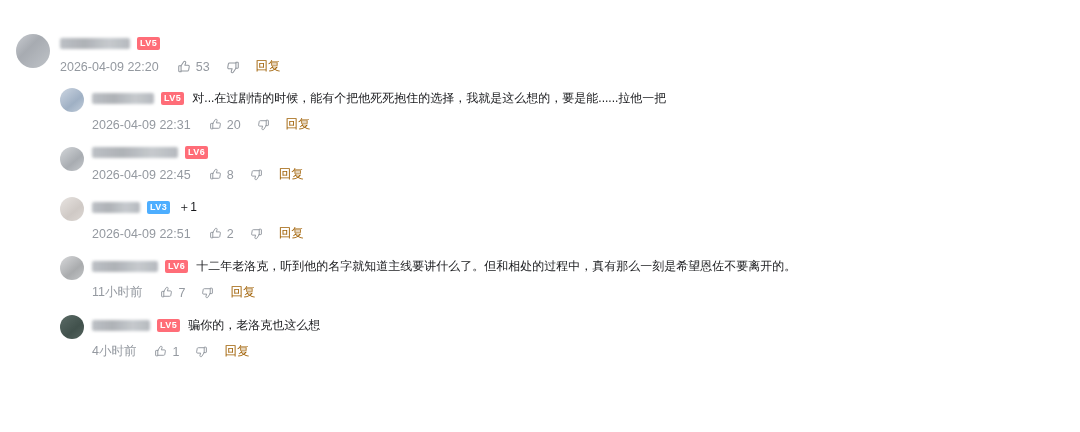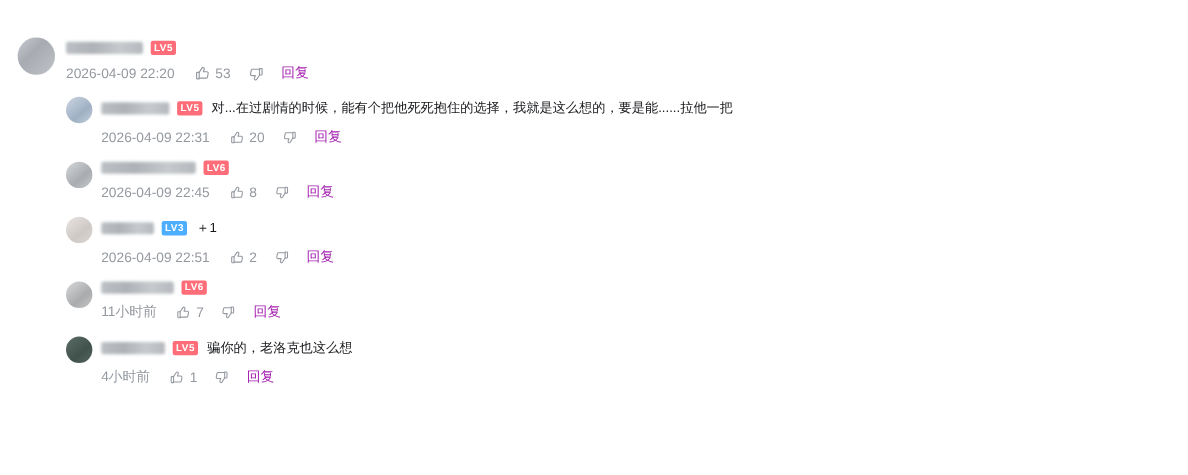--- a/index.html
+++ b/index.html
@@ -109,26 +109,26 @@
   .meta-line {
     display: flex;
     align-items: center;
     margin-top: 6px;
     font-size: 12.5px;
     color: #9499a0;
   }
   .meta-time { margin-right: 18px; }
   .meta-item {
     display: flex;
-    align-items: flex-end;
+    align-items: flex-start;
     margin-right: 16px;
     color: #9499a0;
   }
   .meta-item .count { margin-left: 5px; }
-  .meta-reply { color: #a21caf; margin-right: 16px; }
+  .meta-reply { color: #a16207; margin-right: 16px; }
 
   svg.ic { display: block; }
 
   
   .replies {
     margin-top: 12px;
     margin-left: 44px;
   }
   .reply {
     display: flex;
@@ -296,20 +296,21 @@
         </div>
       </div>
     </div>
 
     <div class="reply">
       <div class="avatar small av-5"></div>
       <div class="body-col">
         <div class="inline-line">
           <span class="uname-blur w-66"></span>
           <span class="lv-badge lv-red">LV6</span>
+          <span class="comment-text reply-text-gap">十二年老洛克，听到他的名字就知道主线要讲什么了。但和相处的过程中，真有那么一刻是希望恩佐不要离开的。</span>
         </div>
         <div class="meta-line">
           <span class="meta-time">11小时前</span>
           <span class="meta-item">
             <span>
               <svg class="ic" width="13" height="13" viewBox="0 0 24 24" fill="none" stroke="#9499a0" stroke-width="1.8" stroke-linecap="round" stroke-linejoin="round">
                 <path d="M7 10v10H4a1 1 0 0 1-1-1v-8a1 1 0 0 1 1-1h3z"></path>
                 <path d="M7 10l4.5-7a2 2 0 0 1 3.4 2L13.5 9H19a2 2 0 0 1 2 2.3l-1.1 6.2A2 2 0 0 1 17.9 19H7"></path>
               </svg>
             </span>

